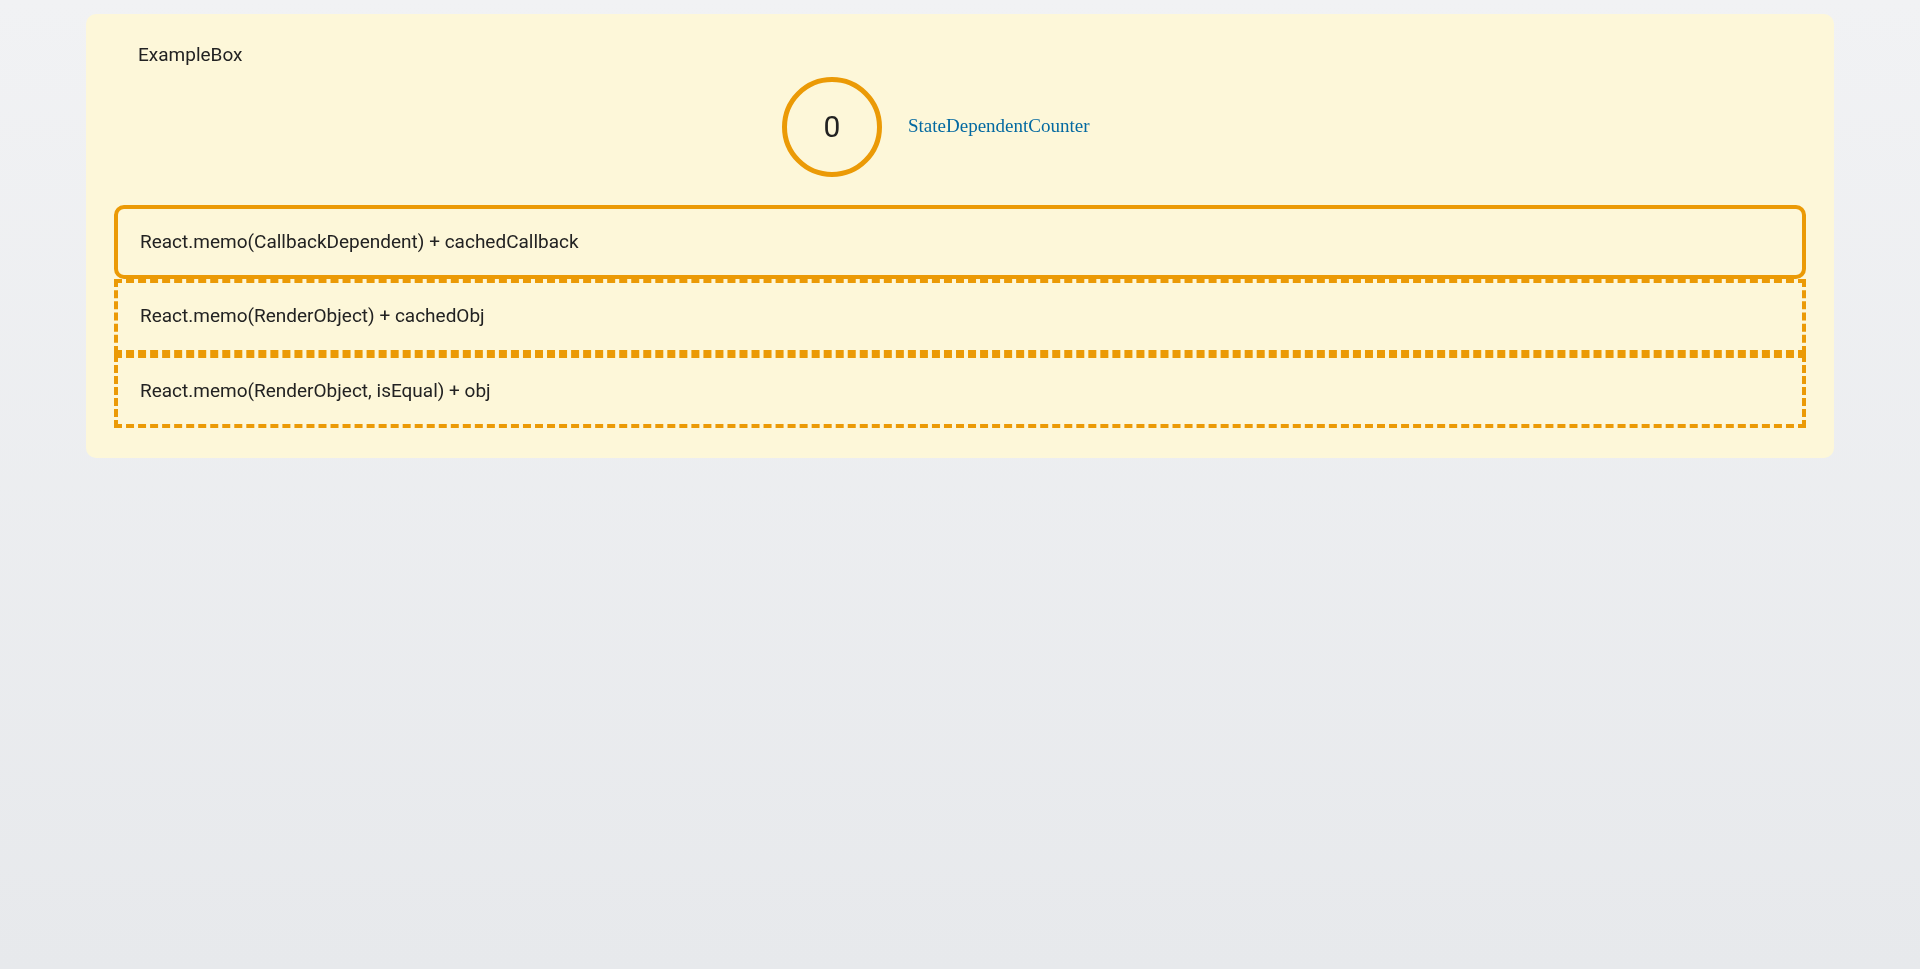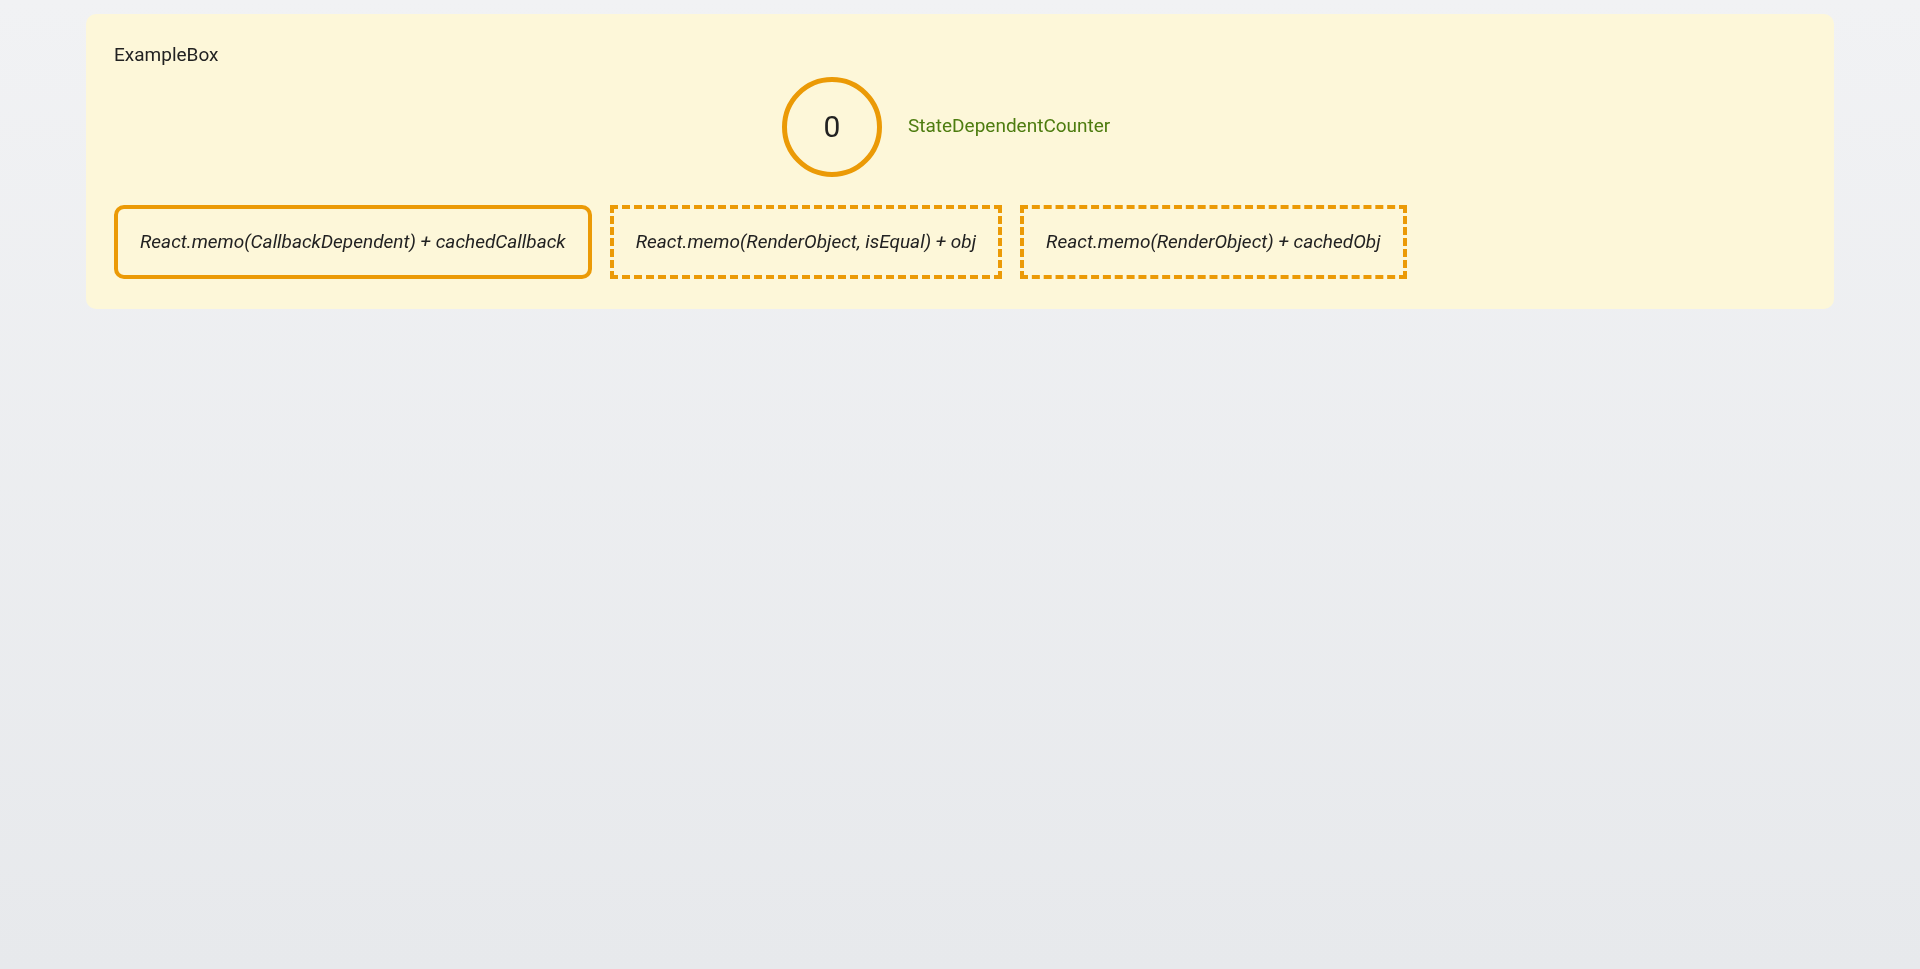--- a/index.html
+++ b/index.html
@@ -23,20 +23,21 @@
     }
     .example-box {
       background: #fdf7d9;
       border-radius: 10px;
       padding: 28px 28px 30px 28px;
     }
     .example-title {
       font-size: 19px;
       color: #222;
       margin-bottom: 8px;
+      margin-left: 24px;
     }
     .counter-row {
       display: flex;
       align-items: center;
       justify-content: center;
       gap: 26px;
       margin-top: 4px;
       margin-bottom: 28px;
     }
     .counter-circle {
@@ -50,29 +51,28 @@
       background: #fdf7d9;
       cursor: pointer;
       user-select: none;
     }
     .counter-value {
       font-size: 30px;
       color: #222;
     }
     .counter-label {
       font-size: 19px;
-      color: #4d7c0f;
+      color: #0369a1;
       min-width: 230px;
       text-align: left;
+      font-family: Liberation Serif, serif;
     }
     .row-list {
       display: flex;
-      flex-direction: row;
-      gap: 18px;
-      font-style: italic;
+      flex-direction: column;
     }
     .row-item {
       border: 4px solid #eb9a06;
       border-radius: 10px;
       padding: 20px 22px;
       color: #222;
       font-size: 19px;
       background: transparent;
     }
     .row-item.dashed {
@@ -90,16 +90,16 @@
 
   <div class="counter-row">
     <div class="counter-circle">
       <span class="counter-value">0</span>
     </div>
     <div class="counter-label">StateDependentCounter</div>
   </div>
 
   <div class="row-list">
     <div class="row-item">React.memo(CallbackDependent) + cachedCallback</div>
+    <div class="row-item dashed">React.memo(RenderObject) + cachedObj</div>
     <div class="row-item dashed">React.memo(RenderObject, isEqual) + obj</div>
-    <div class="row-item dashed">React.memo(RenderObject) + cachedObj</div>
   </div>
 </div>
 
 </body></html>

